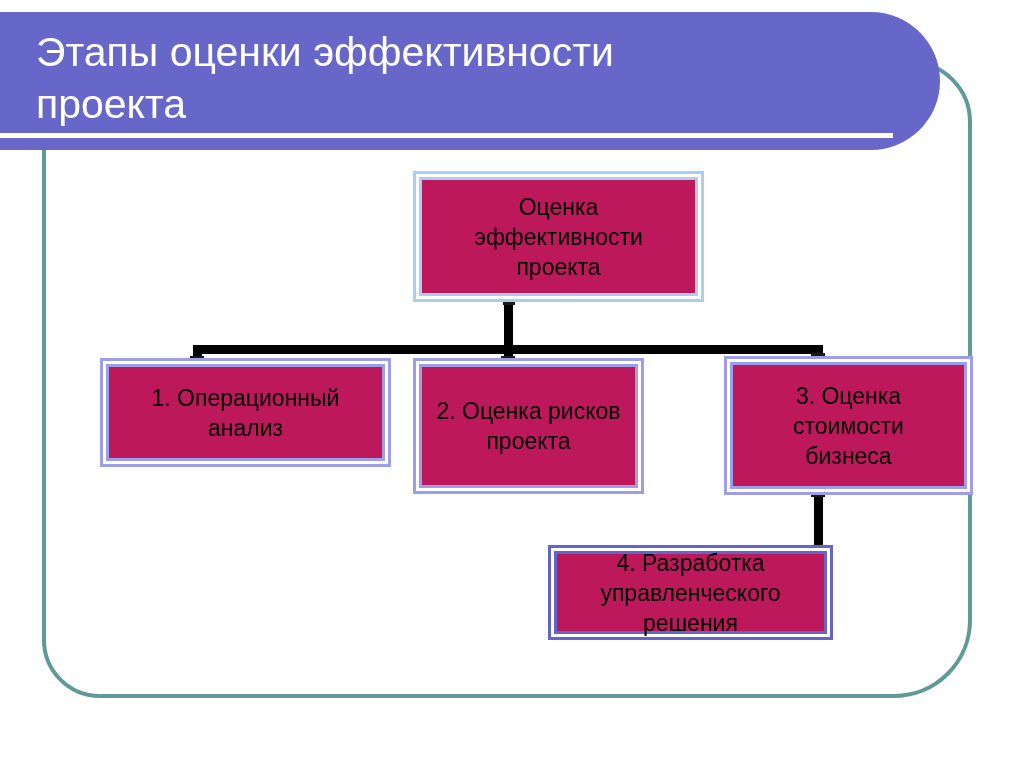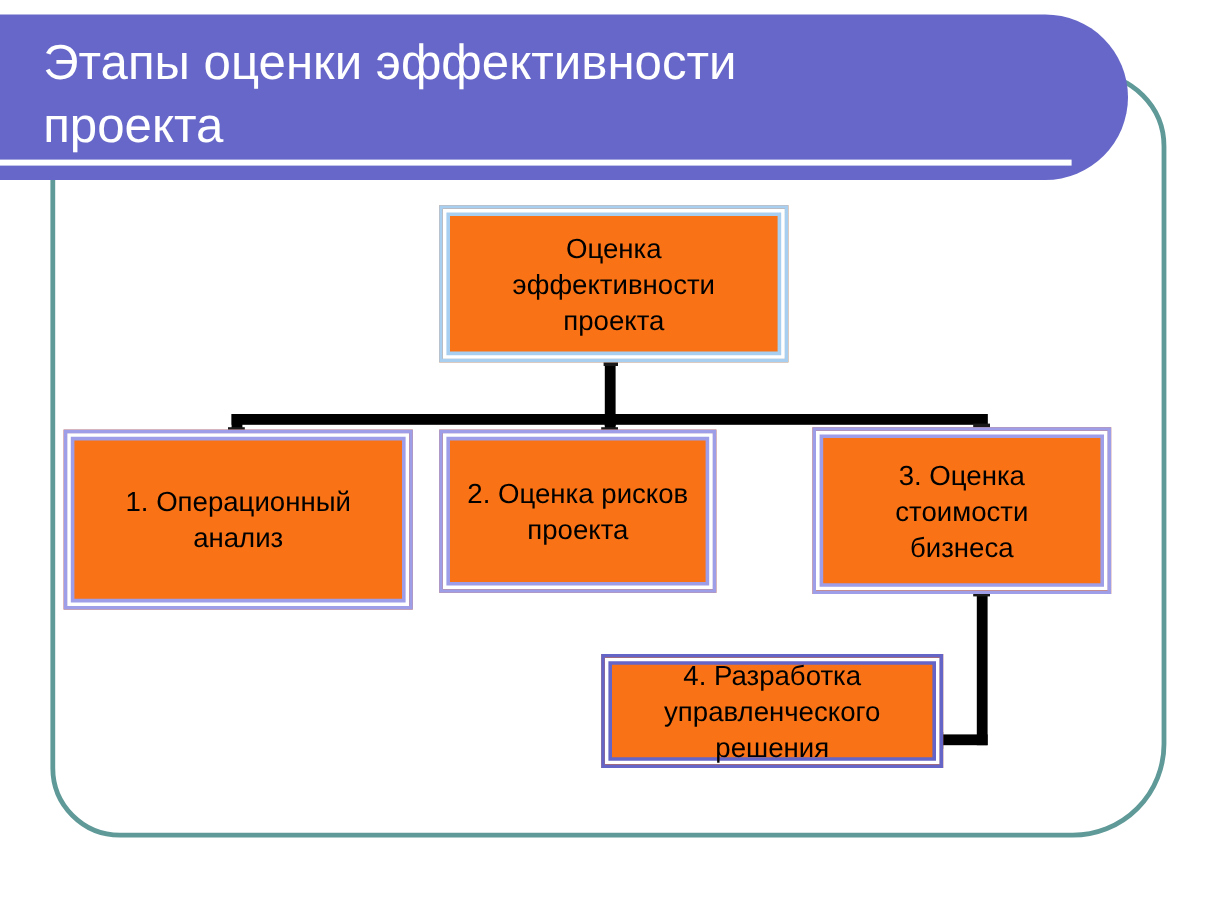--- a/index.html
+++ b/index.html
@@ -68,29 +68,30 @@
     top: 121px;
     width: 903px;
     height: 5px;
     background: #ffffff;
   }
 
   
   .node {
     position: absolute;
     box-sizing: border-box;
-    background: #f97316;
+    background: #be185d;
     display: flex;
     align-items: center;
     justify-content: center;
     text-align: center;
     color: #000000;
     font-size: 23px;
     line-height: 30px;
     white-space: pre-line;
+    margin-left: 47px;
   }
   .node .node-label {
     display: block;
     width: 100%;
     padding: 0 8px;
     box-sizing: border-box;
   }
 
   
   .node.dbl-light {
@@ -148,21 +149,21 @@
   <div class="conn-nub" style="left:811px; top:353px; width:14px; height:7px;"></div>
   <div class="conn-nub" style="left:811px; top:490px; width:14px; height:7px;"></div>
   <div class="conn-nub" style="left:779px; top:610px; width:7px; height:14px;"></div>
 
   <div class="node dbl-light" style="left:366px; top:171px; width:291px; height:131px;">
     <span class="node-label">Оценка
 эффективности
 проекта</span>
   </div>
 
-  <div class="node dbl-lav" style="left:53px; top:358px; width:291px; height:150px;">
+  <div class="node dbl-lav" style="left:53px; top:358px; width:291px; height:109px;">
     <span class="node-label">1.  Операционный
 анализ</span>
   </div>
 
   <div class="node dbl-lav" style="left:366px; top:358px; width:231px; height:136px;">
     <span class="node-label">2. Оценка рисков
 проекта</span>
   </div>
 
   <div class="node dbl-lav" style="left:677px; top:356px; width:249px; height:139px;">

